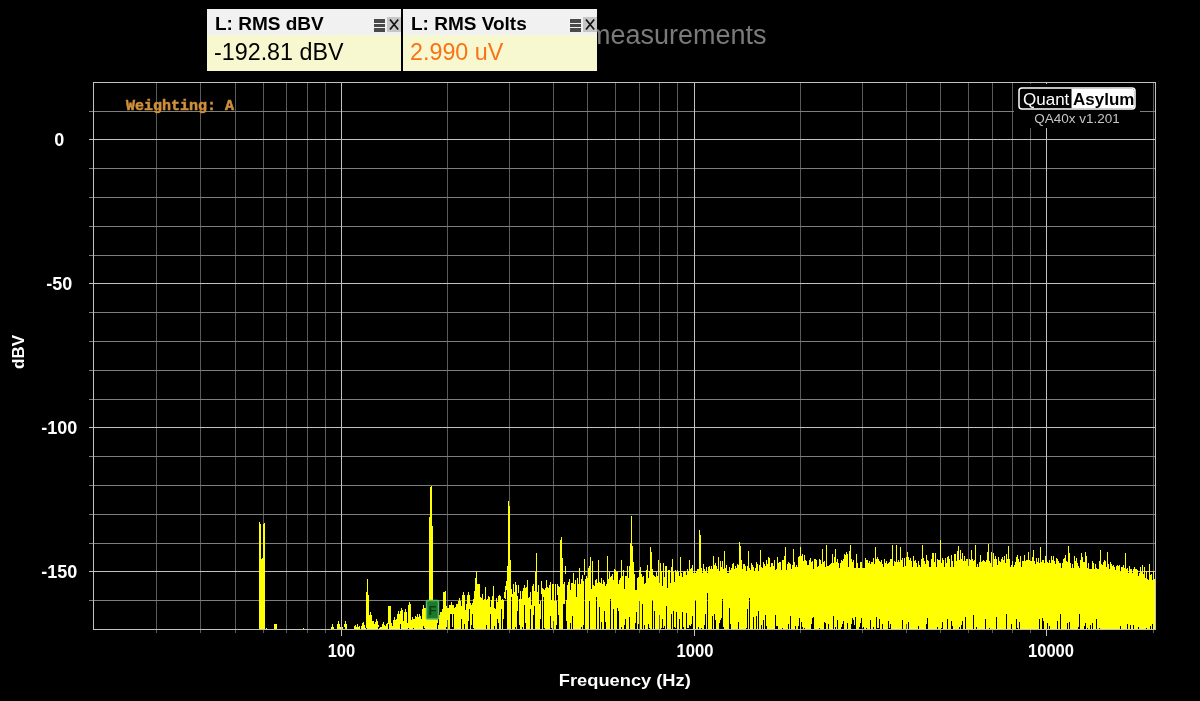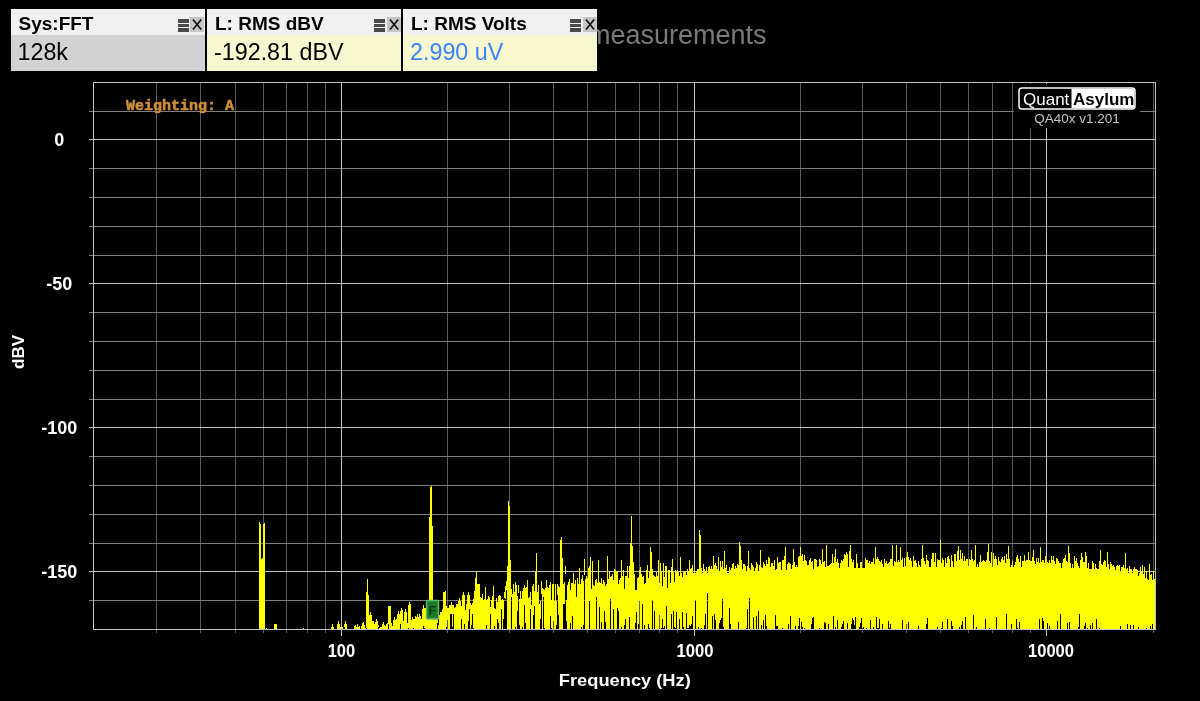--- a/index.html
+++ b/index.html
@@ -29,51 +29,38 @@
 <text x="624.8" y="686" font-size="17" font-weight="bold" fill="#fff" text-anchor="middle" textLength="132" lengthAdjust="spacingAndGlyphs">Frequency (Hz)</text>
 <text x="23.5" y="352" font-size="16" font-weight="bold" fill="#fff" text-anchor="middle" textLength="34" lengthAdjust="spacingAndGlyphs" transform="rotate(-90 23.5 352)">dBV</text>
 <text x="126" y="110" font-size="15" font-weight="bold" font-family="Liberation Mono, monospace" fill="#d2923c" stroke="#c8883a" stroke-width="0.55">Weighting: A</text>
 <rect x="1014" y="84" width="126" height="44" fill="#000"></rect>
 <rect x="1019" y="88" width="116" height="21" rx="3" fill="#000" stroke="#fff" stroke-width="1.5"></rect>
 <path d="M1071.5 88.75H1131.75A2.5 2.5 0 0 1 1134.25 91.25V105.75A2.5 2.5 0 0 1 1131.75 108.25H1071.5Z" fill="#fff"></path>
 <text x="1023" y="104.5" font-size="17" fill="#fff">Quant</text>
 <text x="1073" y="104.5" font-size="17" font-weight="bold" fill="#000">Asylum</text>
 <text x="1077" y="122.5" font-size="13.5" fill="#c4c4c4" text-anchor="middle">QA40x v1.201</text>
 </svg>
-<div style="position:absolute;left:10.5px;top:9px;width:194px;height:62px;">
-      <div style="position:absolute;left:0;top:0;width:194px;height:26px;background:#f1f1f1;"></div>
-      <div style="position:absolute;left:0;top:26px;width:194px;height:36px;background:#d2d2d2;"></div>
-      <div style="position:absolute;left:8px;top:3.5px;font-size:19px;font-weight:bold;color:#000;">Sys:FFT</div>
-      <div style="position:absolute;left:7px;top:30px;font-size:23.3px;color:#000;">128k</div>
-      <div style="position:absolute;left:167px;top:10px;width:11px;height:13px;">
-        <div style="position:absolute;top:0;width:11px;height:3.7px;background:#4a4a4a;"></div>
-        <div style="position:absolute;top:4.6px;width:11px;height:3.7px;background:#4a4a4a;"></div>
-        <div style="position:absolute;top:9.2px;width:11px;height:3.8px;background:#4a4a4a;"></div>
-      </div>
-      <div style="position:absolute;left:179.5px;top:8px;width:14px;height:15px;background:#c6c6c6;"><svg width="14" height="15">
-          <path d="M3 2.5L11.2 12.5M11.2 2.5L3 12.5" stroke="#111" stroke-width="1.7"></path>
-        </svg></div>
-    </div><div style="position:absolute;left:207px;top:9px;width:160px;height:62px;padding-left:6px;">
+<div style="position:absolute;left:207px;top:9px;width:160px;height:62px;padding-left:6px;">
       <div style="position:absolute;left:0;top:0;width:194px;height:26px;background:#f1f1f1;"></div>
       <div style="position:absolute;left:0;top:26px;width:194px;height:36px;background:#f8f8d0;"></div>
       <div style="position:absolute;left:8px;top:3.5px;font-size:19px;font-weight:bold;color:#000;">L: RMS dBV</div>
       <div style="position:absolute;left:7px;top:30px;font-size:23.3px;color:#000;">-192.81 dBV</div>
       <div style="position:absolute;left:167px;top:10px;width:11px;height:13px;">
         <div style="position:absolute;top:0;width:11px;height:3.7px;background:#4a4a4a;"></div>
         <div style="position:absolute;top:4.6px;width:11px;height:3.7px;background:#4a4a4a;"></div>
         <div style="position:absolute;top:9.2px;width:11px;height:3.8px;background:#4a4a4a;"></div>
       </div>
       <div style="position:absolute;left:179.5px;top:8px;width:14px;height:15px;background:#c6c6c6;"><svg width="14" height="15">
           <path d="M3 2.5L11.2 12.5M11.2 2.5L3 12.5" stroke="#111" stroke-width="1.7"></path>
         </svg></div>
     </div><div style="position:absolute;left:403px;top:9px;width:194px;height:62px;">
       <div style="position:absolute;left:0;top:0;width:194px;height:26px;background:#f1f1f1;"></div>
       <div style="position:absolute;left:0;top:26px;width:194px;height:36px;background:#f8f8d0;"></div>
       <div style="position:absolute;left:8px;top:3.5px;font-size:19px;font-weight:bold;color:#000;">L: RMS Volts</div>
-      <div style="position:absolute;left:7px;top:30px;font-size:23.3px;color:#3b82f6;">2.990 uV</div>
+      <div style="position:absolute;left:7px;top:30px;font-size:23.3px;color:#f97316;">2.990 uV</div>
       <div style="position:absolute;left:167px;top:10px;width:11px;height:13px;">
         <div style="position:absolute;top:0;width:11px;height:3.7px;background:#4a4a4a;"></div>
         <div style="position:absolute;top:4.6px;width:11px;height:3.7px;background:#4a4a4a;"></div>
         <div style="position:absolute;top:9.2px;width:11px;height:3.8px;background:#4a4a4a;"></div>
       </div>
       <div style="position:absolute;left:179.5px;top:8px;width:14px;height:15px;background:#c6c6c6;"><svg width="14" height="15">
           <path d="M3 2.5L11.2 12.5M11.2 2.5L3 12.5" stroke="#111" stroke-width="1.7"></path>
         </svg></div>
     </div>
 </div>

